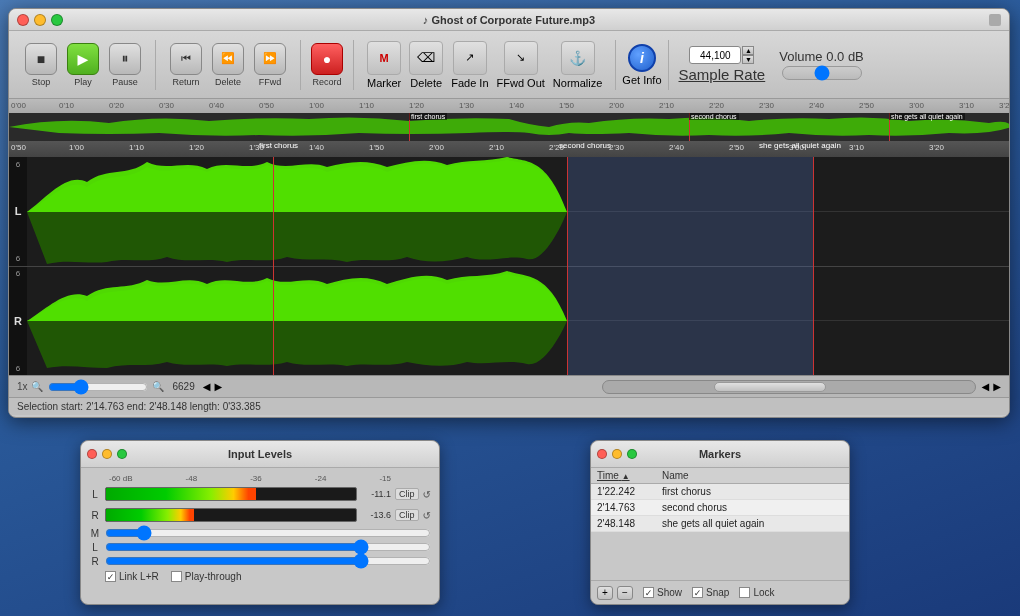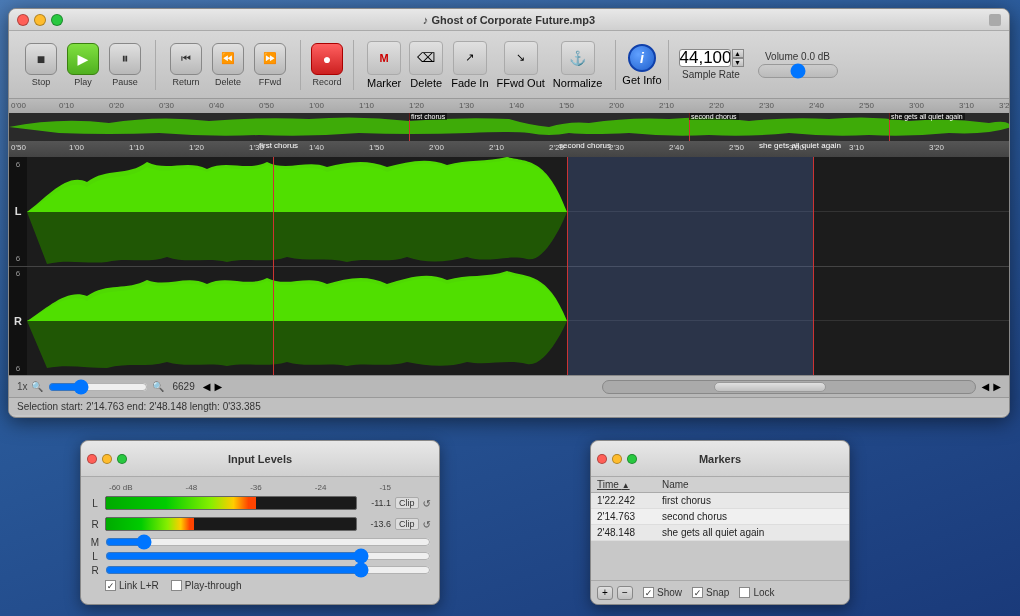--- a/index.html
+++ b/index.html
@@ -129,21 +129,21 @@
       align-items: center;
       gap: 1px;
     }
     .spinner-input {
       width: 52px;
       height: 18px;
       background: white;
       border: 1px solid #888;
       border-radius: 3px;
       text-align: center;
-      font-size: 17px;
+      font-size: 10px;
     }
     .spinner-arrows {
       display: flex;
       flex-direction: column;
     }
     .spinner-arrow {
       width: 12px;
       height: 9px;
       background: linear-gradient(180deg, #e0e0e0, #c0c0c0);
       border: 1px solid #888;
@@ -154,21 +154,21 @@
       cursor: pointer;
     }
 
     
     .volume-group {
       display: flex;
       flex-direction: column;
       align-items: center;
       gap: 2px;
     }
-    .volume-label { font-size: 10px; color: #333; }
+    .volume-label { font-size: 13px; color: #333; }
     .volume-slider {
       width: 80px;
       height: 14px;
       -webkit-appearance: none;
       background: linear-gradient(180deg, #ccc, #bbb);
       border-radius: 7px;
       border: 1px solid #999;
     }
 
     
@@ -242,21 +242,21 @@
       left: 80px;
       width: 360px;
       height: 165px;
       background: #c8c8c8;
       border-radius: 8px;
       border: 1px solid #888;
       box-shadow: 0 4px 15px rgba(0,0,0,0.4);
     }
 
     .sub-title-bar {
-      height: 36px;
+      height: 27px;
       background: linear-gradient(180deg, #e8e8e8 0%, #d0d0d0 100%);
       border-bottom: 1px solid #aaa;
       border-radius: 8px 8px 0 0;
       display: flex;
       align-items: center;
       padding: 0 6px;
       position: relative;
     }
     .sub-title-text {
       position: absolute;
@@ -584,21 +584,21 @@
     <div class="toolbar-divider"></div>
 
     <div class="sample-rate-group">
       <div class="sample-rate-spinner">
         <input type="text" class="spinner-input" value="44,100" style="">
         <div class="spinner-arrows">
           <div class="spinner-arrow">▲</div>
           <div class="spinner-arrow">▼</div>
         </div>
       </div>
-      <span class="btn-label" style="font-size:10px;color:#333;">Sample Rate</span>
+      <span class="btn-label" style="font-size:15px;color:#333;text-decoration:underline;">Sample Rate</span>
     </div>
 
     <div class="volume-group" style="margin-left:8px;">
       <span class="volume-label">Volume 0.0 dB</span>
       <input type="range" class="volume-slider" min="0" max="100" value="50" style="">
     </div>
 
   </div>
 
   <div class="ruler-bar">

